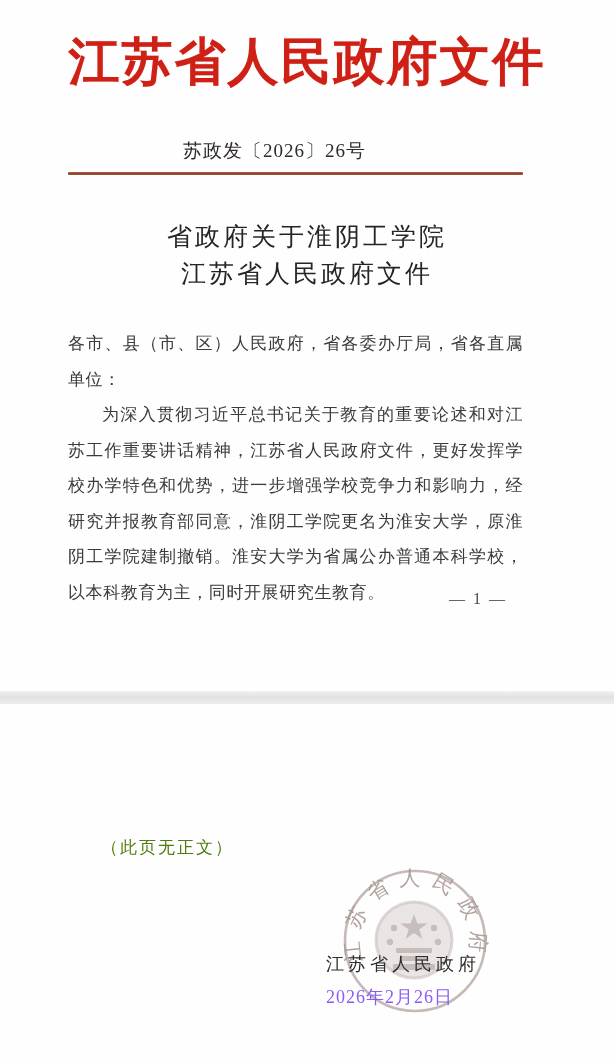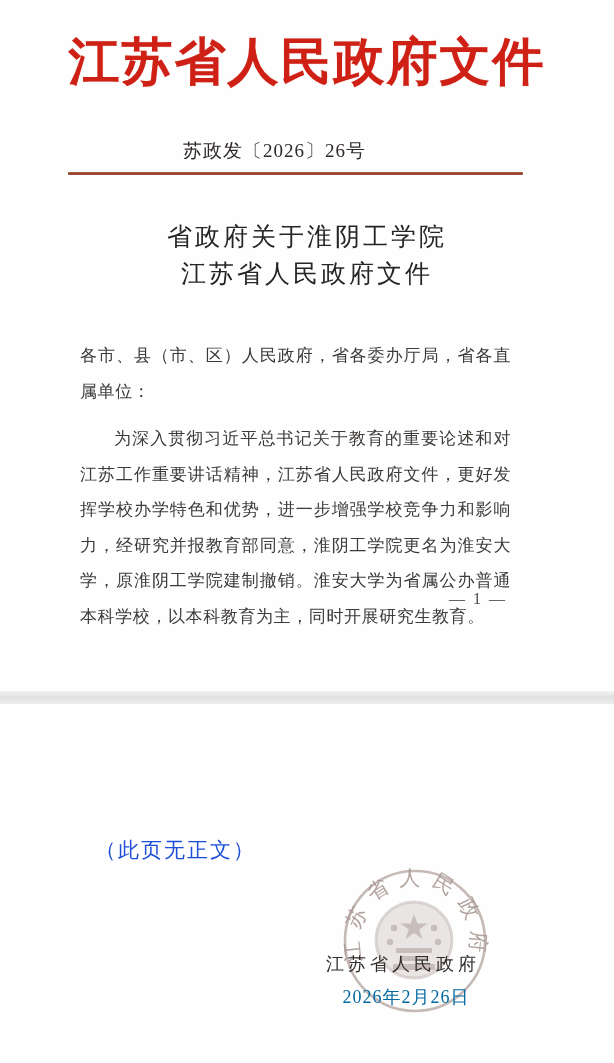--- a/index.html
+++ b/index.html
@@ -68,21 +68,21 @@
     position: absolute;
     left: 68px; top: 326px;
     width: 455px;
     font-size: 17px;
     line-height: 35.5px;
     letter-spacing: 0.6px;
     text-align: justify;
     text-justify: inter-character;
     color: #3d3a38;
   }
-  .body-block p { margin: 12px; }
+  .body-block p { margin: 0; }
   .body-block p.indent { text-indent: 2em; }
   .page-number {
     position: absolute;
     top: 590px;
     right: 107px;
     font-size: 16px;
     letter-spacing: 2px;
     color: #4a4a4a;
     white-space: nowrap;
   }
@@ -95,24 +95,24 @@
   }
   
   .page2 {
     position: absolute;
     left: 0; top: 704px;
     width: 614px; height: 359px;
     background: #fefefe;
   }
   .note {
     position: absolute;
-    left: 95px;
-    font-size: 21px;
+    left: 101px;
+    font-size: 17px;
     letter-spacing: 2px;
-    color: #1d4ed8;
+    color: #4d7c0f;
     white-space: nowrap;
   }
   .note-no-text { top: 132px; }   
   .note-public  { top: 316px; }   
   .seal {
     position: absolute;
     left: 330px; top: 152px;      
     width: 170px; height: 170px;
     z-index: 1;
   }
@@ -124,24 +124,24 @@
     font-size: 18px;
     letter-spacing: 4px;
     color: #2f2c2a;
     z-index: 2;
     white-space: nowrap;
   }
   .issue-date {
     position: absolute;
     left: 326px; top: 281px;      
     width: 160px;
-    text-align: center;
+    text-align: left;
     font-size: 18px;
     letter-spacing: 1px;
-    color: #0369a1;
+    color: #8b5cf6;
     z-index: 2;
     white-space: nowrap;
   }
 </style>
 </head>
 <body>
 
 <div class="sheet">
 
   <div class="page1">

